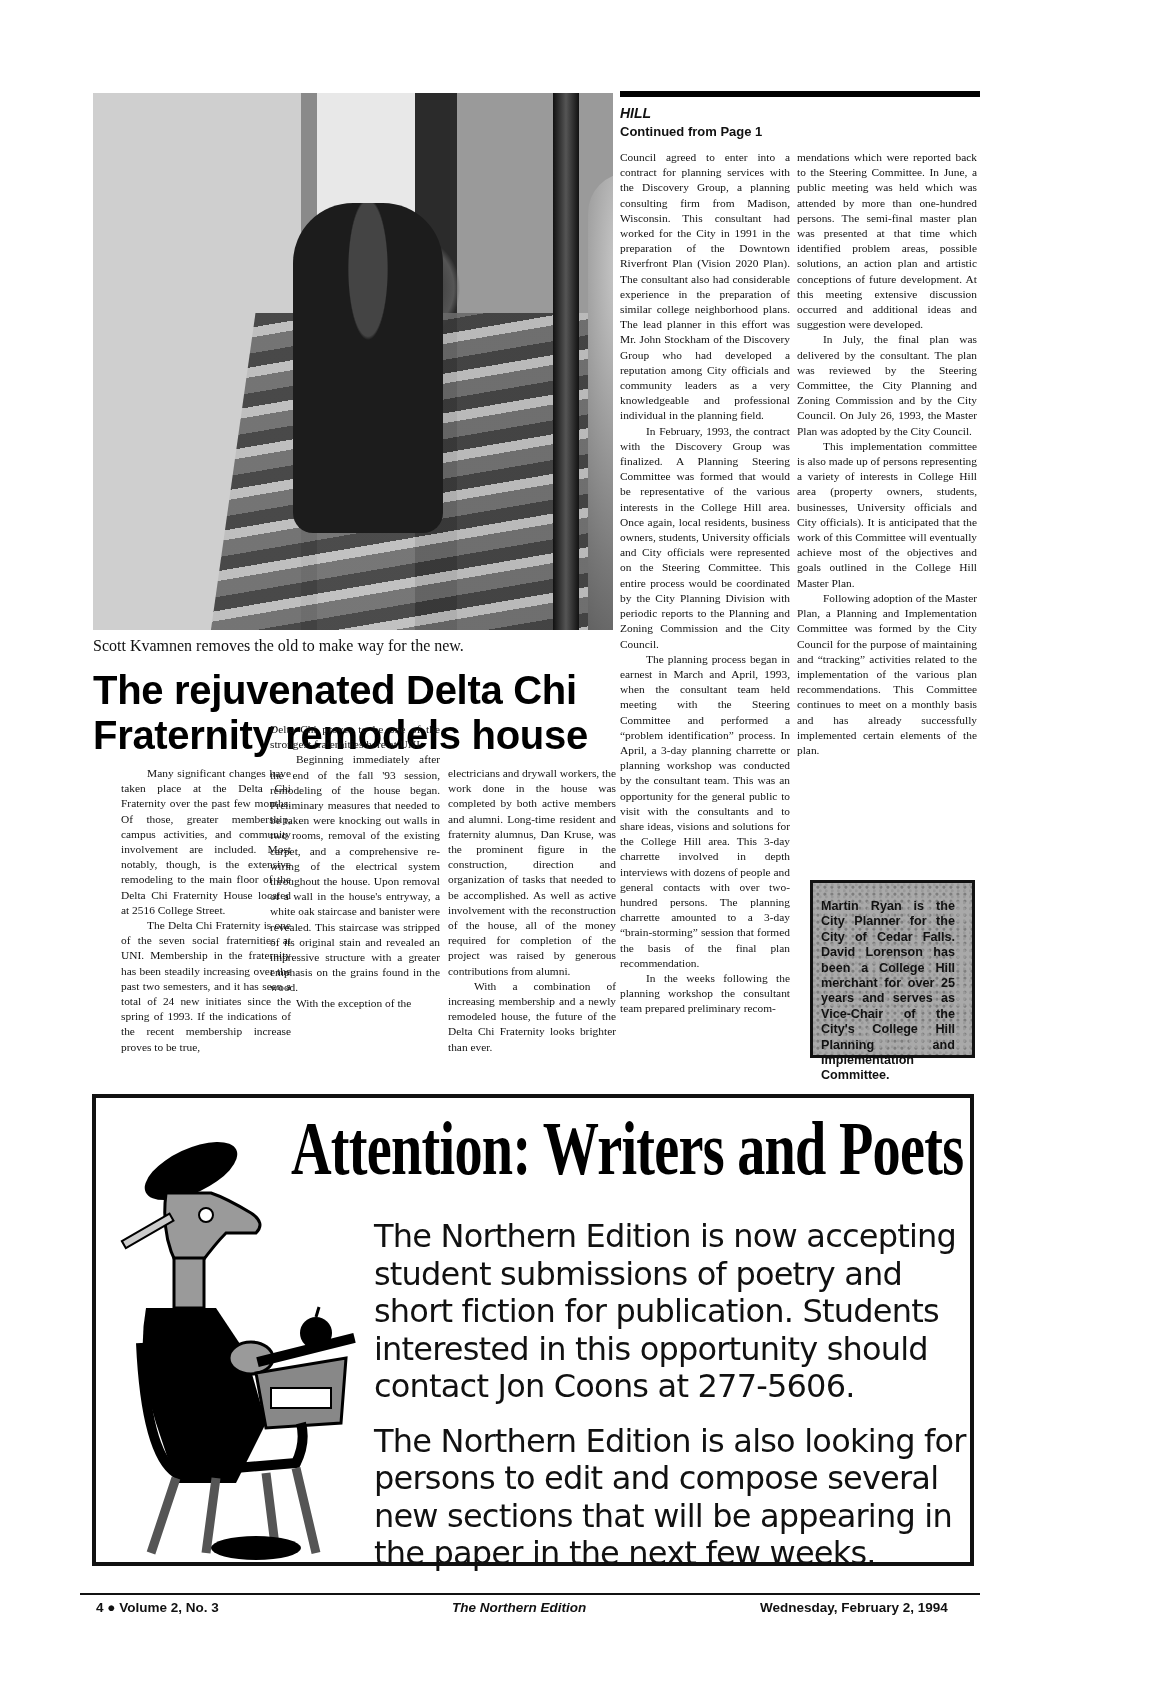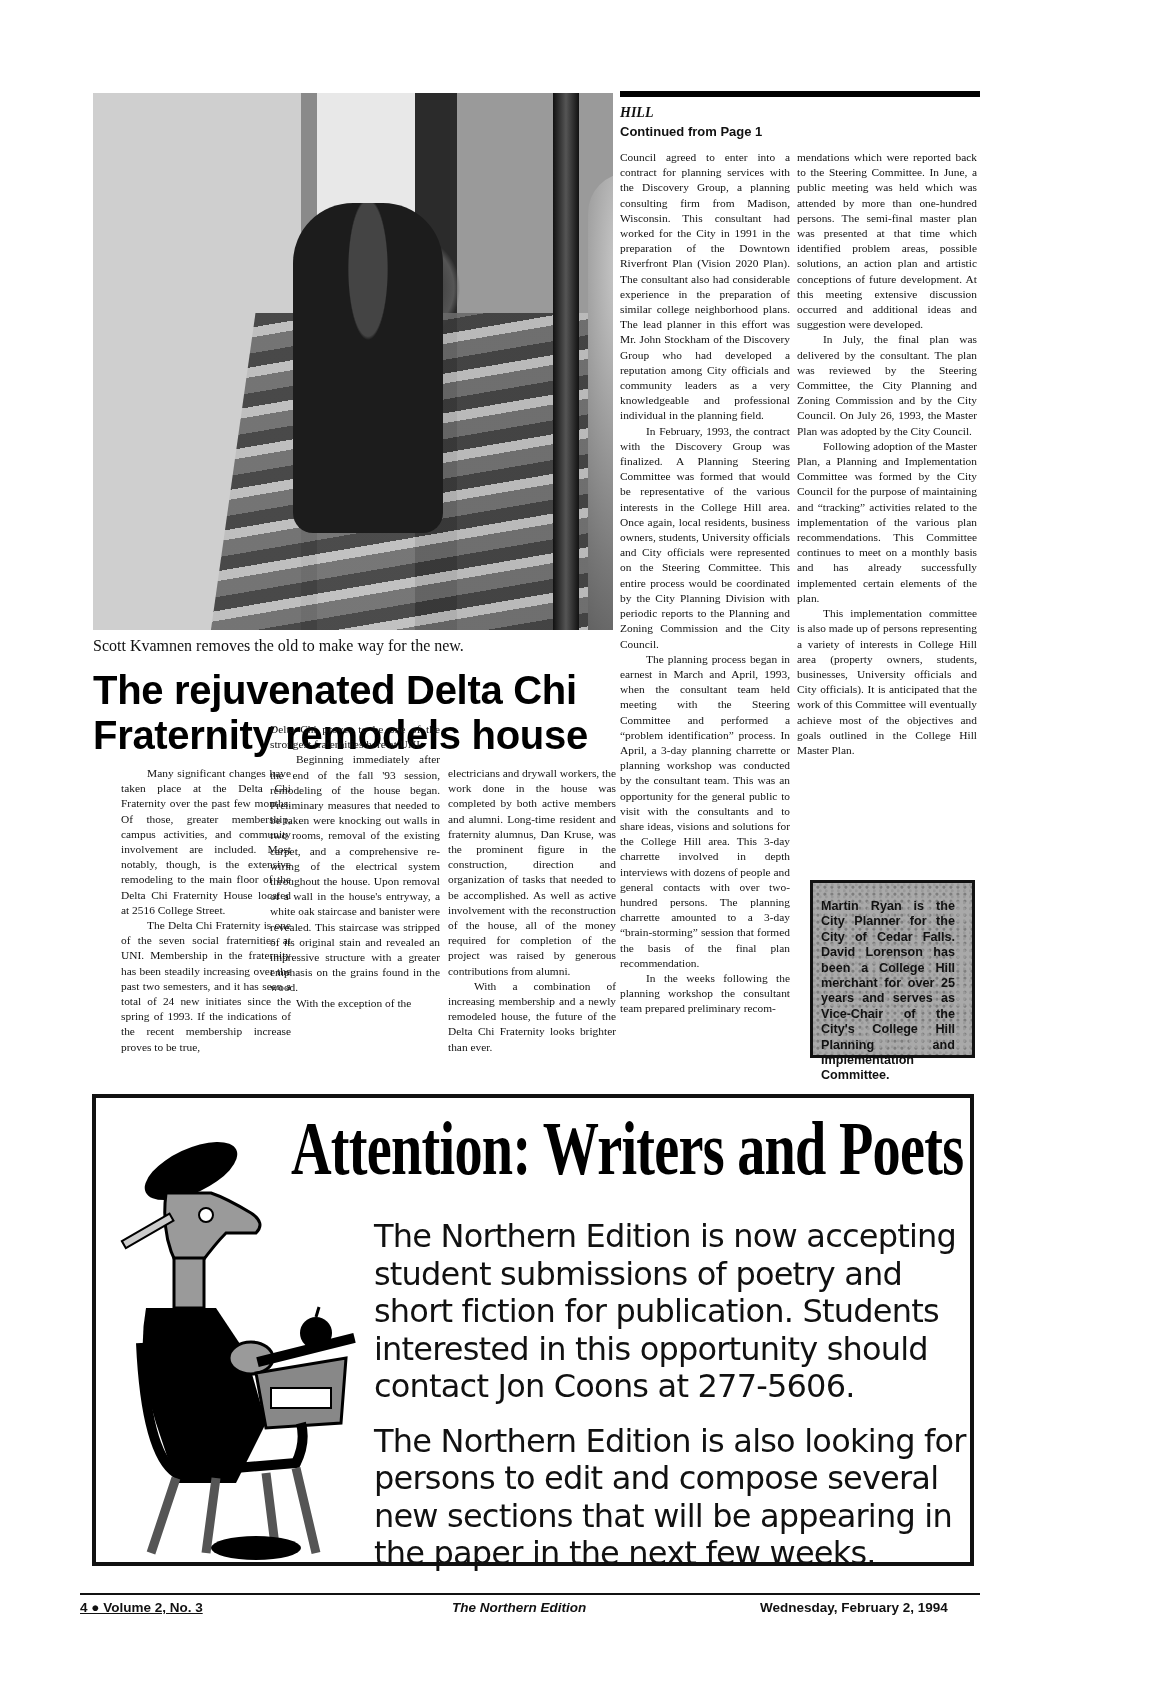--- a/index.html
+++ b/index.html
@@ -44,21 +44,21 @@
     position: absolute; font-size: 11.4px; line-height: 15.2px; text-align: justify; color: #111;
   }
   .col p { text-indent: 26px; margin: 0; }
   .col p.noindent { text-indent: 0; }
   .col1 { left: 93px; top: 766px; width: 170px; margin-left: 28px; }
   .col2 { left: 270px; top: 722px; width: 170px; font-family: Liberation Serif, serif; }
   .col3 { left: 448px; top: 766px; width: 168px; }
 
   .hill-rule { position: absolute; left: 620px; top: 91px; width: 360px; height: 6px; background: #000; }
   .hill-label {
-    position: absolute; left: 620px; top: 105px; font-family: Liberation Serif, serif;
+    position: absolute; left: 620px; top: 105px; font-family: Liberation Sans, sans-serif;
     font-weight: 700; font-style: italic; font-size: 14px;
   }
   .hill-cont {
     position: absolute; left: 620px; top: 124px; font-family: "Liberation Sans", sans-serif;
     font-weight: 700; font-size: 13px;
   }
   .col4 { left: 620px; top: 150px; width: 170px; }
   .col5 { left: 797px; top: 150px; width: 180px; }
 
   .callout {
@@ -91,21 +91,21 @@
     letter-spacing: -0.8px;
   }
   .ad-body p { margin-bottom: 17px; }
   .cartoon { position: absolute; left: 10px; top: 25px; width: 260px; height: 440px; }
 
   .footer-rule { position: absolute; left: 80px; top: 1593px; width: 900px; height: 2px; background: #111; }
   .footer {
     position: absolute; top: 1600px; font-family: "Liberation Sans", sans-serif; font-weight: 700;
     font-size: 13.5px; color: #111;
   }
-  .footer-left { left: 80px; text-decoration: underline; }
+  .footer-left { left: 96px; }
   .footer-center { left: 452px; font-style: italic; }
   .footer-right { left: 760px; }
 </style>
 </head>
 <body>
 
 <div class="photo">
   <div class="stairs"></div>
   <div class="figure"></div>
   <div class="rail"></div>
@@ -135,22 +135,22 @@
 
 <div class="col col4">
   <p class="noindent">Council agreed to enter into a contract for planning services with the Discovery Group, a planning consulting firm from Madison, Wisconsin. This consultant had worked for the City in 1991 in the preparation of the Downtown Riverfront Plan (Vision 2020 Plan). The consultant also had considerable experience in the preparation of similar college neighborhood plans. The lead planner in this effort was Mr. John Stockham of the Discovery Group who had developed a reputation among City officials and community leaders as a very knowledgeable and professional individual in the planning field.</p>
   <p>In February, 1993, the contract with the Discovery Group was finalized. A Planning Steering Committee was formed that would be representative of the various interests in the College Hill area. Once again, local residents, business owners, students, University officials and City officials were represented on the Steering Committee. This entire process would be coordinated by the City Planning Division with periodic reports to the Planning and Zoning Commission and the City Council.</p>
   <p>The planning process began in earnest in March and April, 1993, when the consultant team held meeting with the Steering Committee and performed a “problem identification” process. In April, a 3-day planning charrette or planning workshop was conducted by the consultant team. This was an opportunity for the general public to visit with the consultants and to share ideas, visions and solutions for the College Hill area. This 3-day charrette involved in depth interviews with dozens of people and general contacts with over two-hundred persons. The planning charrette amounted to a 3-day “brain-storming” session that formed the basis of the final plan recommendation.</p>
   <p>In the weeks following the planning workshop the consultant team prepared preliminary recom-</p>
 </div>
 <div class="col col5">
   <p class="noindent">mendations which were reported back to the Steering Committee. In June, a public meeting was held which was attended by more than one-hundred persons. The semi-final master plan was presented at that time which identified problem areas, possible solutions, an action plan and artistic conceptions of future development. At this meeting extensive discussion occurred and additional ideas and suggestion were developed.</p>
   <p>In July, the final plan was delivered by the consultant. The plan was reviewed by the Steering Committee, the City Planning and Zoning Commission and by the City Council. On July 26, 1993, the Master Plan was adopted by the City Council.</p>
+  <p>This implementation committee is also made up of persons representing a variety of interests in College Hill area (property owners, students, businesses, University officials and City officials). It is anticipated that the work of this Committee will eventually achieve most of the objectives and goals outlined in the College Hill Master Plan.</p>
   <p>Following adoption of the Master Plan, a Planning and Implementation Committee was formed by the City Council for the purpose of maintaining and “tracking” activities related to the implementation of the various plan recommendations. This Committee continues to meet on a monthly basis and has already successfully implemented certain elements of the plan.</p>
-  <p>This implementation committee is also made up of persons representing a variety of interests in College Hill area (property owners, students, businesses, University officials and City officials). It is anticipated that the work of this Committee will eventually achieve most of the objectives and goals outlined in the College Hill Master Plan.</p>
 </div>
 
 <div class="callout">
   <p>Martin Ryan is the City Planner for the City of Cedar Falls. David Lorenson has been a College Hill merchant for over 25 years and serves as Vice-Chair of the City's College Hill Planning and Implementation Committee.</p>
 </div>
 
 <div class="ad">
   <svg class="cartoon" viewBox="0 0 260 440">
 
     <ellipse cx="85" cy="48" rx="50" ry="22" fill="#000" transform="rotate(-25 85 48)"></ellipse>

